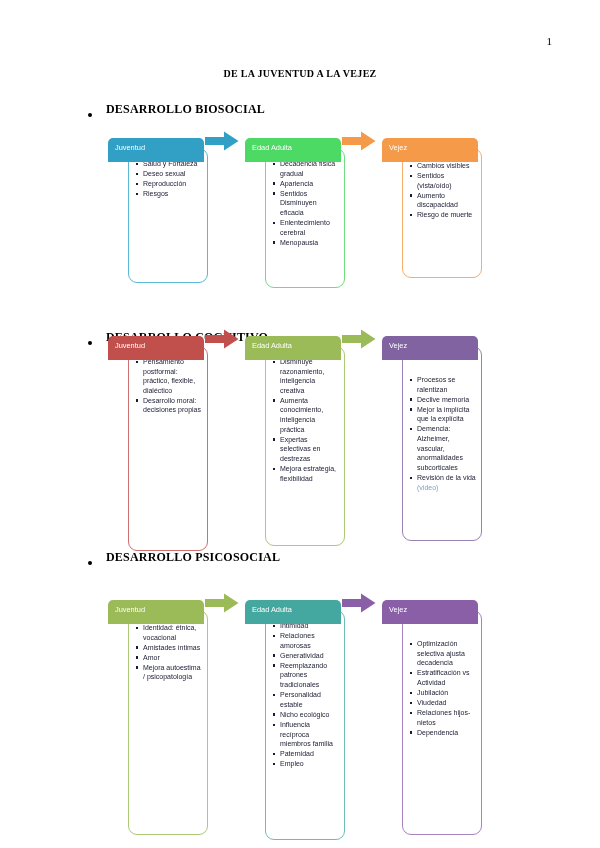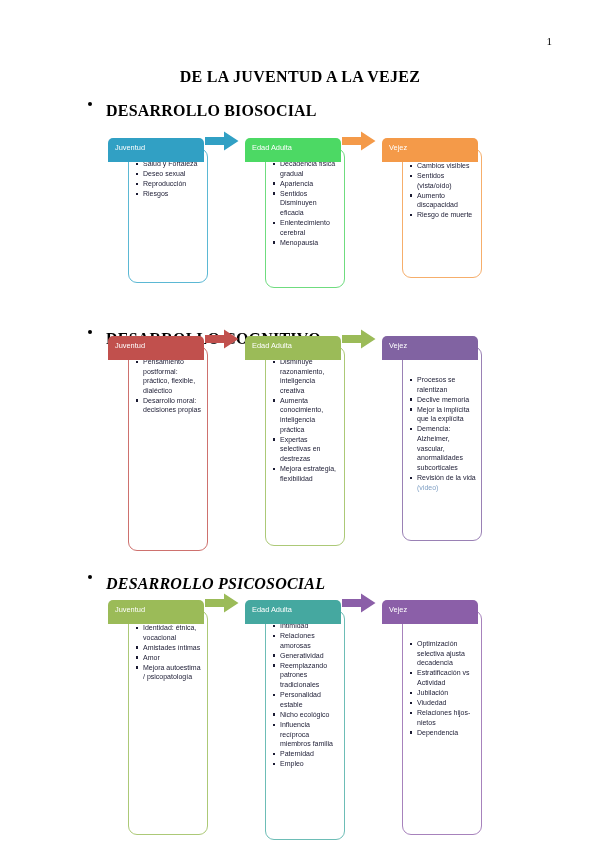--- a/index.html
+++ b/index.html
@@ -15,31 +15,31 @@
   
   .page-number{
     position:absolute; top:35px; right:48px;
     font-family:"Liberation Serif", serif;
     font-size:11px; color:#000;
   }
   .doc-title{
     position:absolute; top:68px; left:0; width:100%;
     text-align:center;
     font-family:"Liberation Serif", serif;
-    font-weight:bold; font-size:16px; letter-spacing:.3px;
+    font-weight:bold; font-size:10px; letter-spacing:.3px;
     color:#000;
   }
 
   
   .section-heading{
     position:absolute; left:88px;
     font-family:"Liberation Serif", serif;
-    font-weight:bold; font-size:16px; letter-spacing:.2px;
+    font-weight:bold; font-size:12px; letter-spacing:.2px;
     color:#000;
-    display:flex; align-items:flex-start; gap:14px;
+    display:flex; align-items:flex-end; gap:14px;
   }
   .section-heading .bullet{
     display:inline-block; width:4px; height:4px;
     border-radius:50%; background:#000; flex:0 0 auto;
   }
 
   
   .flow{ position:absolute; left:0; width:600px; height:0; }
 
   .col{ position:absolute; top:0; }
@@ -194,21 +194,21 @@
         <svg viewBox="0 0 34 20" preserveAspectRatio="none">
           <path d="M0 6 L19 6 L19 0.5 L33.5 10 L19 19.5 L19 14 L0 14 Z" fill="#C1504D"></path>
         </svg>
       </div>
       <div class="arrow" style="left: 342px; top: 1px;">
         <svg viewBox="0 0 34 20" preserveAspectRatio="none">
           <path d="M0 6 L19 6 L19 0.5 L33.5 10 L19 19.5 L19 14 L0 14 Z" fill="#9BBB58"></path>
         </svg>
       </div>
     </div>
-    <div class="section-heading" style="top: 575px; font-style: italic;">
+    <div class="section-heading" style="top: 550px;">
       <span class="bullet"></span>
       <span>DESARROLLO PSICOSOCIAL</span>
     </div>
     <div class="flow" style="top: 592px;">
       <div class="col" style="left: 108px;">
         <div class="tab" style="background: rgb(155, 187, 88);">Juventud</div>
         <div class="body-box" style="top: 18px; height: 225px; border-color: rgb(172, 201, 119); padding-top: 12px;">
           <ul>
             <li>Identidad: étnica, vocacional</li>
             <li>Amistades íntimas</li>

